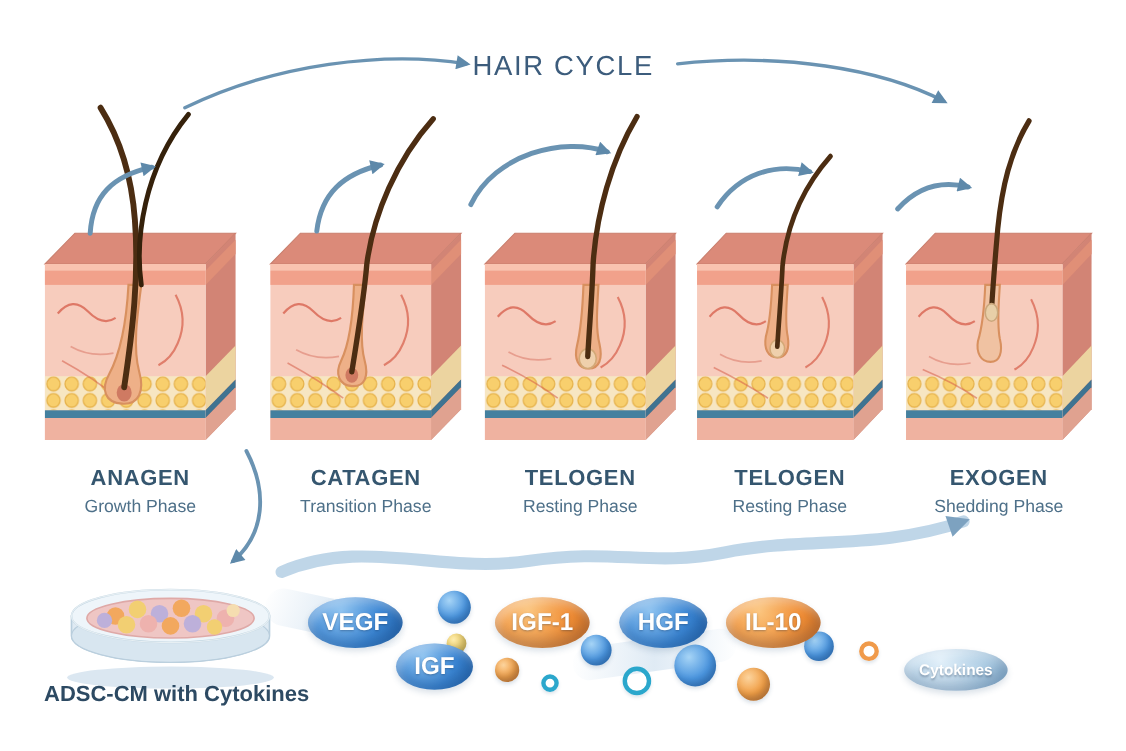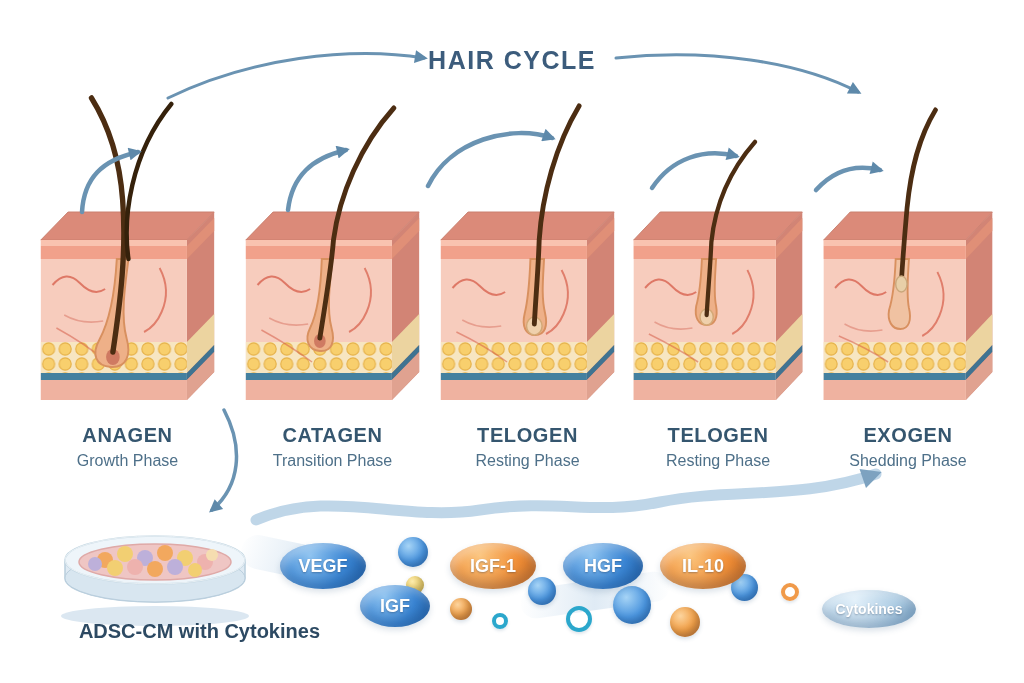--- a/index.html
+++ b/index.html
@@ -1,41 +1,41 @@
 <!DOCTYPE html>
 <html><head>
 <meta charset="utf-8">
 <style>
   *{margin:0;padding:0;box-sizing:border-box}
   html,body{background:#ffffff}
   body{font-family:"Liberation Sans",sans-serif}
   .canvas{position:relative;width:1024px;height:683px;background:#ffffff;overflow:hidden}
 
   .title{position:absolute;left:0;top:46px;width:1024px;text-align:center;
-         font-size:25px;font-weight:bold;letter-spacing:1.5px;color:#3c5c7c;z-index:5}
+         font-size:25px;font-weight:normal;letter-spacing:1.5px;color:#3c5c7c;z-index:5}
 
   .skin-block{position:absolute;top:90px;height:320px;z-index:2}
   .skin-block svg{width:100%;height:100%;overflow:visible}
 
   .phase-label{position:absolute;top:424px;text-align:center;z-index:5}
   .phase-name{font-size:20px;font-weight:bold;color:#35566f;letter-spacing:.6px}
   .phase-sub{font-size:16px;color:#4e7089;margin-top:5px}
 
   .overlay{position:absolute;left:0;top:0;width:1024px;height:683px;z-index:3;pointer-events:none}
 
   .streak{position:absolute;border-radius:40px;z-index:3;
           background:linear-gradient(100deg,rgba(185,210,232,.0),rgba(185,210,232,.45),rgba(185,210,232,.0))}
 
   .dish-wrap{position:absolute;left:50px;top:512px;width:210px;height:118px;z-index:4}
   .dish-wrap svg{width:100%;height:100%}
-  .dish-label{position:absolute;left:40px;top:620px;width:280px;text-align:right;
+  .dish-label{position:absolute;left:40px;top:620px;width:280px;text-align:left;
               font-size:20px;font-weight:bold;color:#2d4a63;z-index:5}
 
   .bubble{position:absolute;border-radius:50%;display:flex;align-items:center;justify-content:center;
-          color:#fff;font-weight:bold;font-size:18px;z-index:5;
+          color:#fff;font-weight:bold;font-size:22px;z-index:5;
           text-shadow:0 1px 2px rgba(20,40,70,.35);
           box-shadow:inset -5px -7px 12px rgba(20,50,90,.22), inset 4px 5px 8px rgba(255,255,255,.35), 0 3px 6px rgba(50,90,130,.18)}
   .bubble.blue{background:radial-gradient(circle at 35% 28%, #8cc2f0 0%, #3b86d4 55%, #2163ae 100%)}
   .bubble.orange{background:radial-gradient(circle at 35% 28%, #fbc57e 0%, #f1913a 55%, #df6f16 100%)}
   .bubble.light{background:radial-gradient(circle at 35% 28%, #e2f0fa 0%, #aecde4 60%, #8bb3d2 100%);font-size:14px}
 
   .ball{position:absolute;border-radius:50%;z-index:4;
         box-shadow:inset -3px -4px 6px rgba(20,50,90,.25), 0 2px 4px rgba(50,90,130,.2)}
   .ball.blue{background:radial-gradient(circle at 35% 30%, #a6d4f6 0%, #4b95de 55%, #2a6fba 100%)}
   .ball.orange{background:radial-gradient(circle at 35% 30%, #fcd49e 0%, #f09a3e 55%, #dd7418 100%)}

